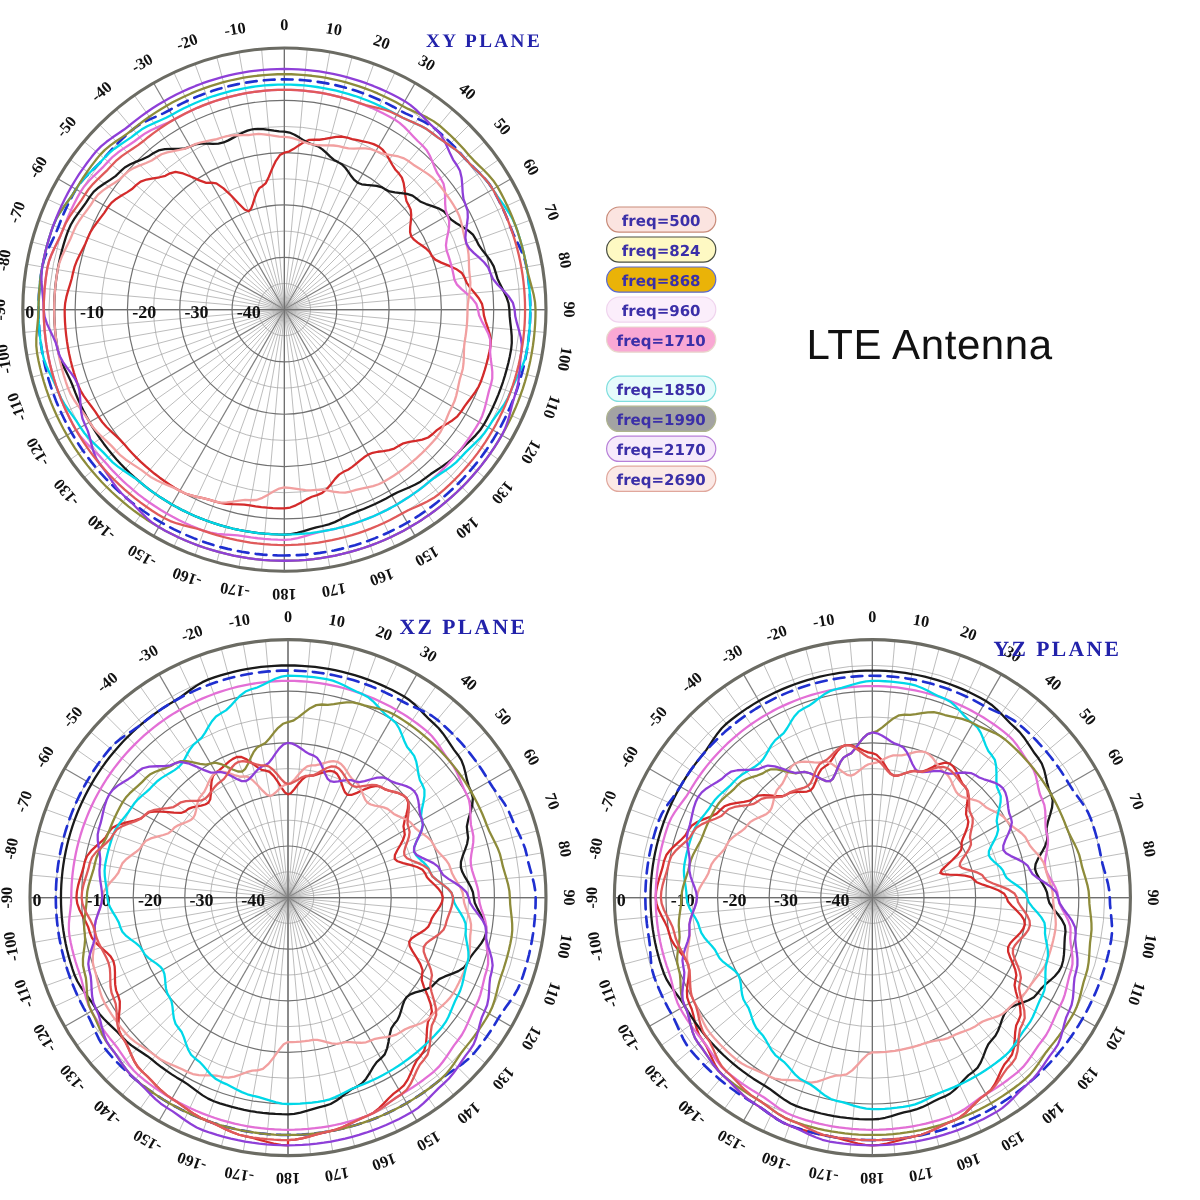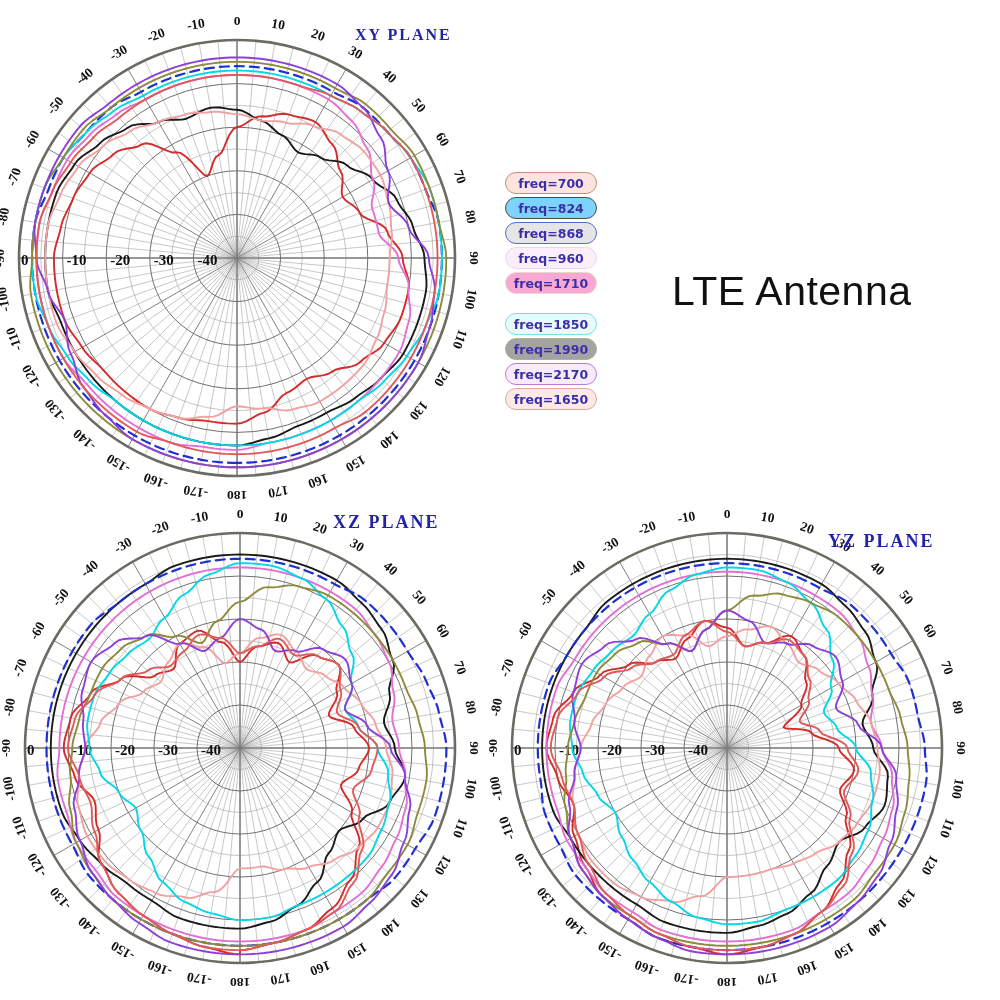--- a/index.html
+++ b/index.html
@@ -20,21 +20,21 @@
     white-space:nowrap;
   }
 
   #title-xy{left:355px;top:26px;font-size:16px;}
   #title-xz{left:333px;top:512px;font-size:18px;}
   #title-yz{left:828px;top:508px;font-size:18px;margin-top:23px;}
 
   .main-title{
     position:absolute;
     left:672px;top:268px;
-    font-size:41px;
+    font-size:35px;
     color:#111111;
     font-family:"Liberation Sans", sans-serif;
     font-weight:400;
     white-space:nowrap;
     letter-spacing:0.5px;
   }
 
   .legend{
     position:absolute;
     left:505px;top:172px;
@@ -506,41 +506,41 @@
     </div>
 
   <div class="plane-title" id="title-xy">XY PLANE</div>
   <div class="plane-title" id="title-xz">XZ PLANE</div>
   <div class="plane-title" id="title-yz">YZ PLANE</div>
 
   <div class="main-title">LTE Antenna</div>
 
   <div class="legend" id="legend">
       <div class="legend-item" style="background: rgb(251, 228, 224); border-color: rgb(201, 140, 122);">
-        <span>freq=700</span>
-      </div>
-      <div class="legend-item" style="background: #7dd3fc; border-color: rgb(74, 79, 66);">
+        <span>freq=500</span>
+      </div>
+      <div class="legend-item" style="background: #fef9c3; border-color: rgb(74, 79, 66);">
         <span>freq=824</span>
       </div>
-      <div class="legend-item" style="background: #e5e5e5; border-color: rgb(90, 106, 208);">
+      <div class="legend-item" style="background: #eab308; border-color: rgb(90, 106, 208);">
         <span>freq=868</span>
       </div>
       <div class="legend-item" style="background: rgb(251, 238, 251); border-color: rgb(240, 212, 238);">
         <span>freq=960</span>
       </div>
       <div class="legend-item" style="background: #f9a8d4; border-color: rgb(232, 216, 204); align-items: center;">
         <span>freq=1710</span>
       </div>
       <div class="legend-item" style="background: rgb(230, 251, 251); border-color: rgb(127, 222, 222); margin-top: 16px;">
         <span>freq=1850</span>
       </div>
       <div class="legend-item" style="background: #a3a3a3; border-color: rgb(174, 179, 142);">
         <span>freq=1990</span>
       </div>
       <div class="legend-item" style="background: rgb(246, 234, 251); border-color: rgb(183, 127, 216);">
         <span>freq=2170</span>
       </div>
       <div class="legend-item" style="background: rgb(251, 233, 230); border-color: rgb(224, 167, 156);">
-        <span>freq=1650</span>
+        <span>freq=2690</span>
       </div>
     </div>
 
 </div>
 
 </body></html>

